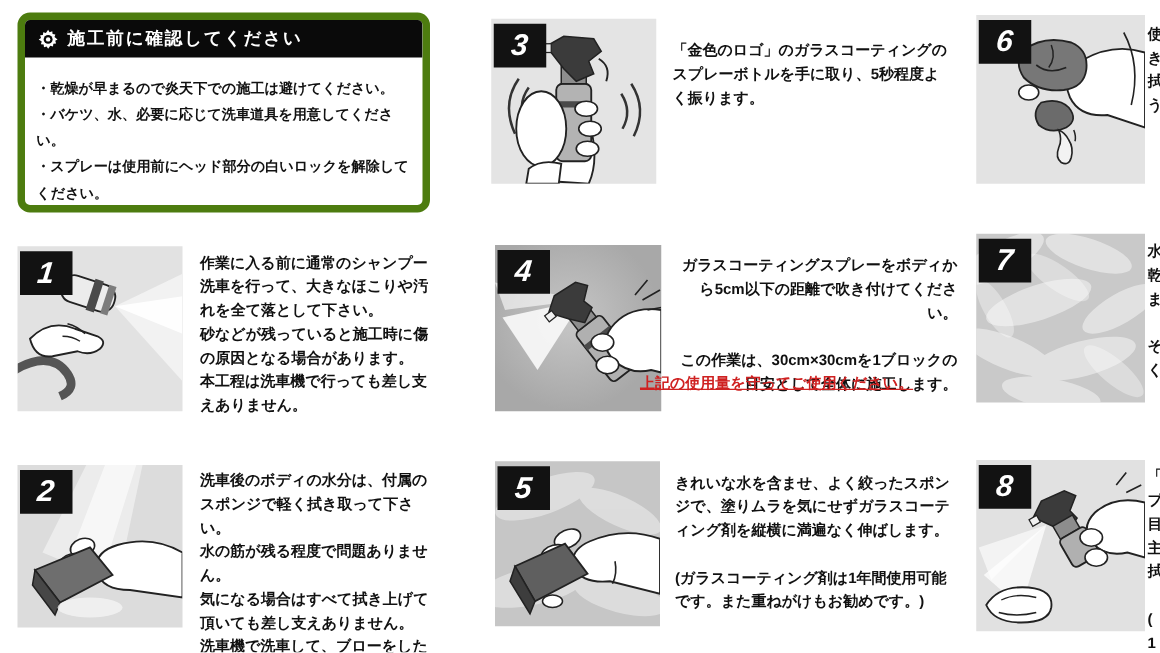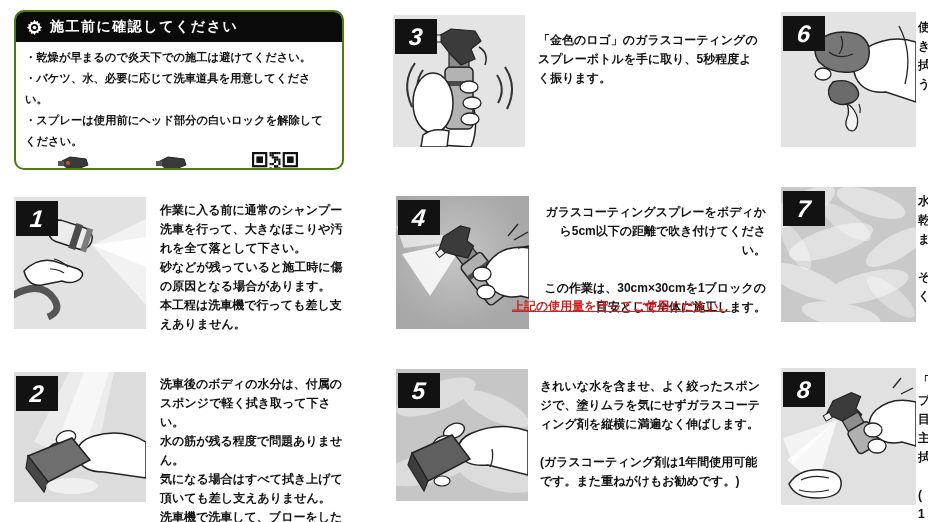--- a/index.html
+++ b/index.html
@@ -1,23 +1,23 @@
 <!DOCTYPE html>
 <html><head>
 <meta charset="utf-8">
 <style>
   html,body{margin:0;padding:0;background:#fff;}
   #stage{position:relative;width:928px;height:522px;background:#fff;overflow:hidden;
          font-family:"Liberation Sans","DejaVu Sans",sans-serif;color:#111;}
   
   .notice{position:absolute;left:14px;top:10px;width:330px;height:160px;
-          border:2px solid #4d7c0f;border-radius:10px;background:#fff;overflow:hidden;box-sizing:border-box;}
+          border:6px solid #4d7c0f;border-radius:10px;background:#fff;overflow:hidden;box-sizing:border-box;}
   .notice-header{height:30px;background:#0a0a0a;display:flex;align-items:center;padding-left:10px;}
   .notice-title{color:#fff;font-weight:bold;font-size:14px;letter-spacing:1.5px;margin-left:7px;}
-  .notice-bullets{padding:5px 9px 0 9px;font-weight:bold;font-size:11.3px;line-height:21px;white-space:pre-line;}
+  .notice-bullets{padding:15px 9px 0 9px;font-weight:bold;font-size:11.3px;line-height:21px;white-space:pre-line;}
   .notice-bottom{position:relative;height:66px;}
   .bottle{position:absolute;top:2px;}
   .bottle.b1{left:40px;} .bottle.b2{left:138px;}
   .qr{position:absolute;left:236px;top:0px;width:46px;height:46px;}
   
   .panel{position:absolute;overflow:hidden;}
   .chip{position:absolute;left:2px;top:4px;width:42px;height:35px;background:#121212;
         display:flex;align-items:center;justify-content:center;z-index:3;}
   .chip span{color:#fff;font-weight:bold;font-style:italic;font-size:24px;transform:skewX(-6deg);}
   .panel svg{position:absolute;left:0;top:0;}

